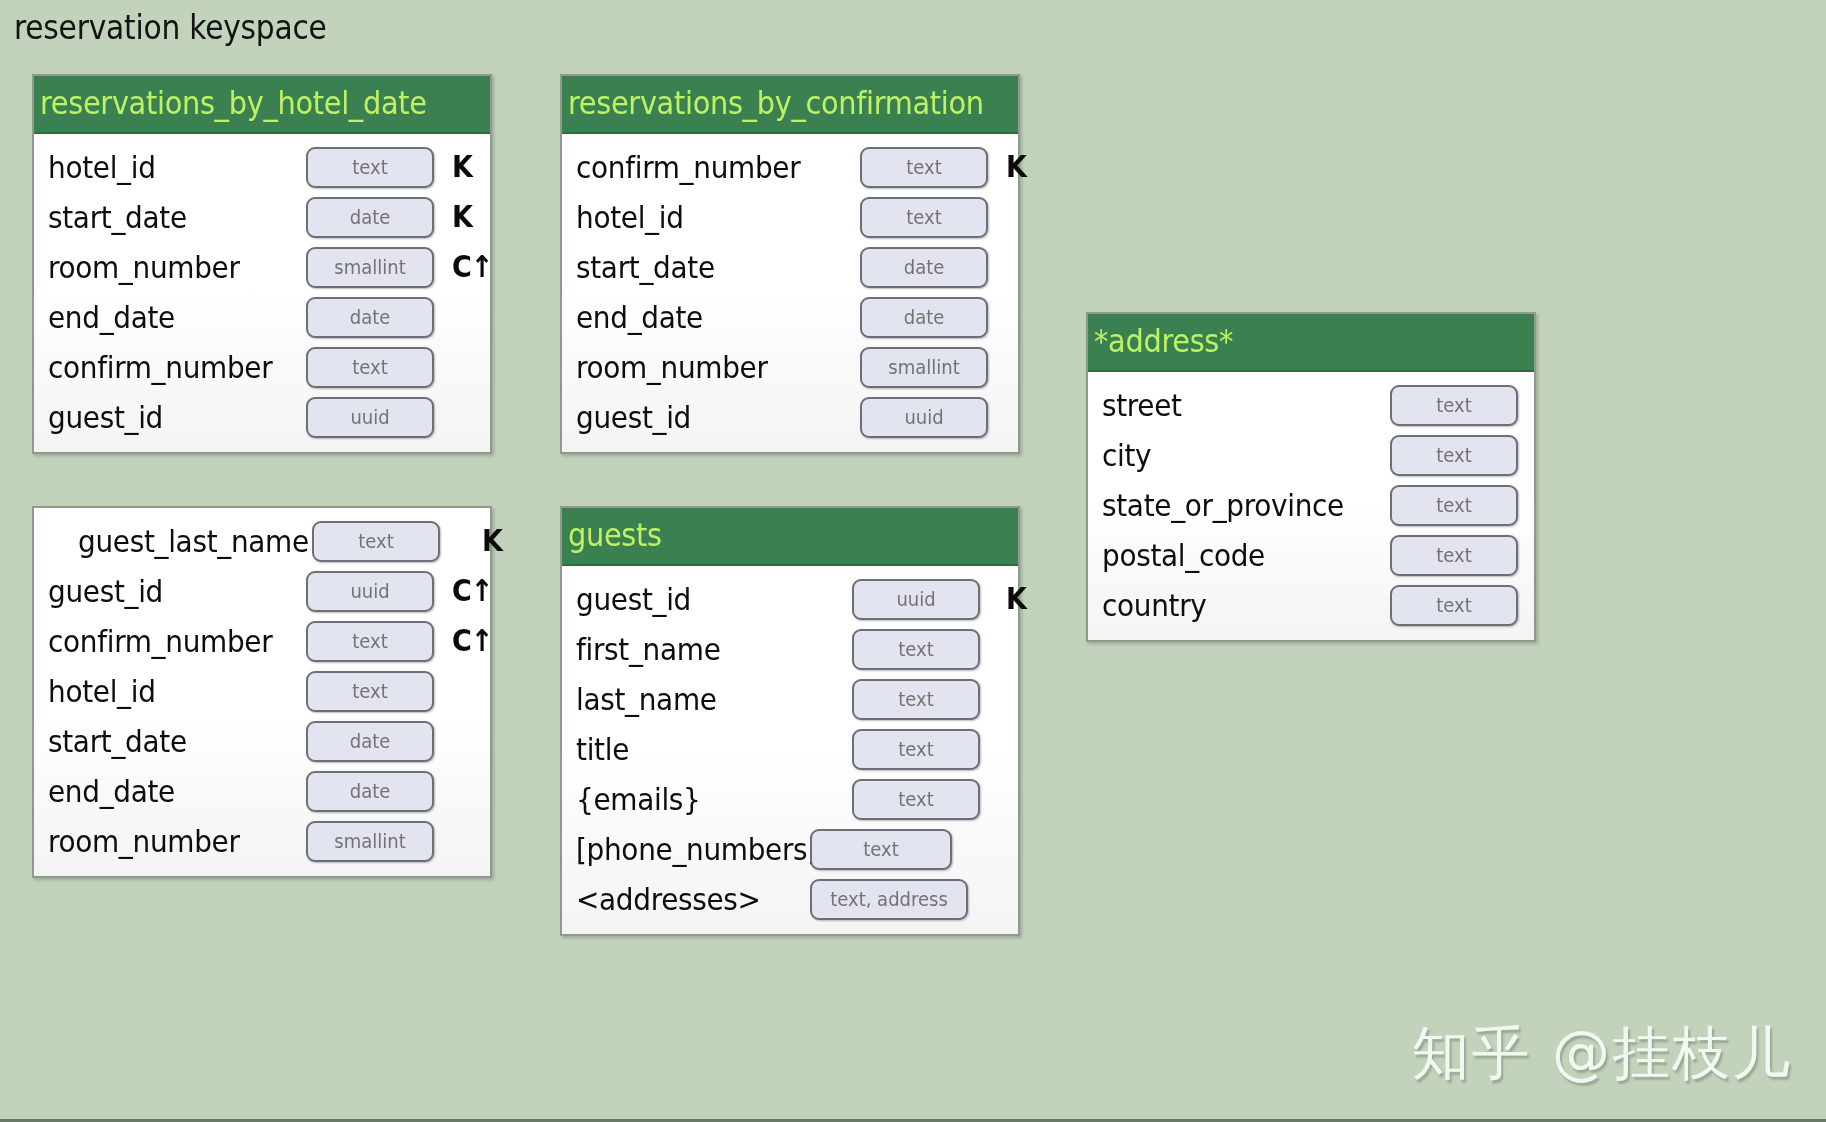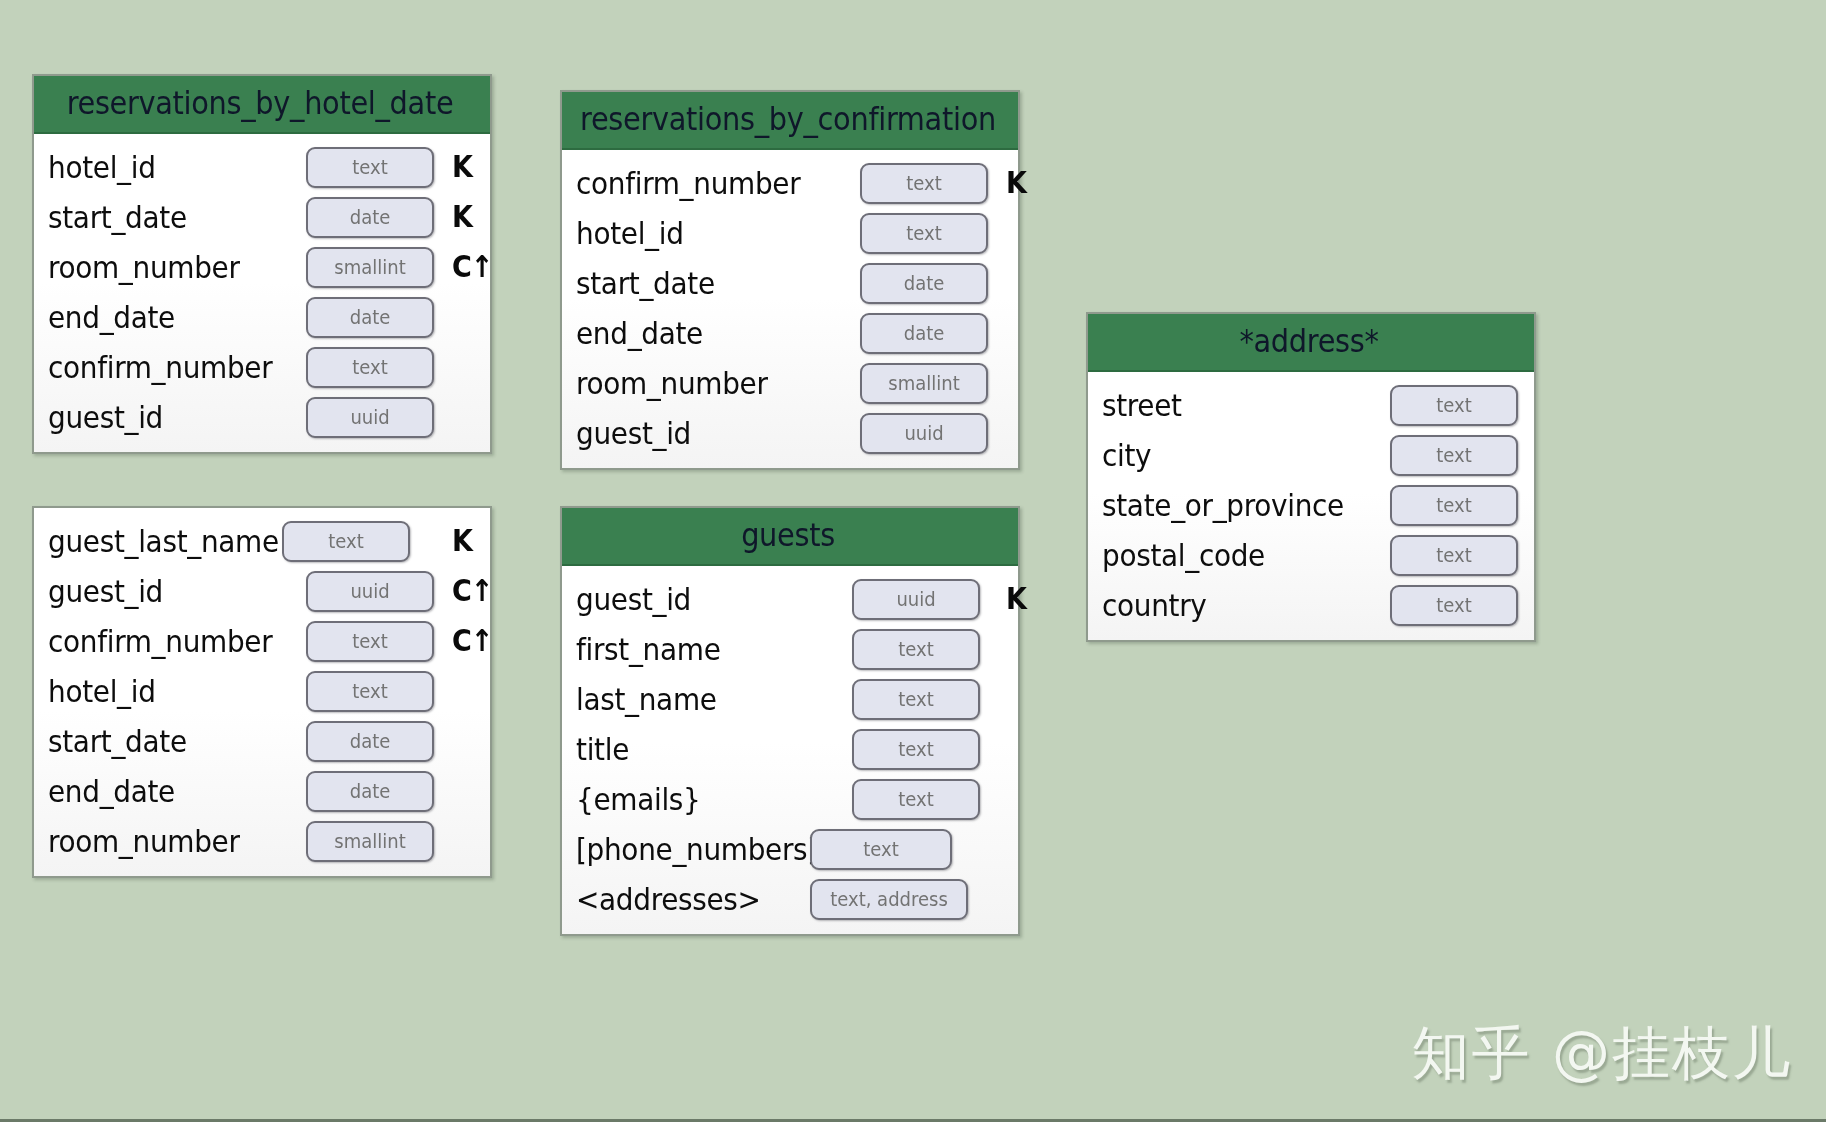--- a/index.html
+++ b/index.html
@@ -38,22 +38,21 @@
   .table-card {
     position: absolute;
     background: linear-gradient(180deg, #ffffff 0%, #ffffff 55%, #f4f4f4 100%);
     border: 2px solid #8f9a8d;
     box-sizing: border-box;
     box-shadow: 2px 2px 3px rgba(70, 85, 68, 0.30);
   }
   .table-header {
     background: #3a8050;
     border-bottom: 2px solid #2d6b40;
-    color: #0f172a;
-    text-align: center;
+    color: #bef264;
     font-size: 32px;
     line-height: 1.0;
     padding: 11px 10px 13px 6px;
     letter-spacing: -0.3px;
     white-space: nowrap;
     overflow: hidden;
   }
   .table-body {
     padding: 8px 0 10px 0;
     position: relative;
@@ -109,20 +108,21 @@
     white-space: nowrap;
     letter-spacing: 2px;
     font-family: "DejaVu Sans", "Liberation Sans", sans-serif;
   }
 </style>
 </head>
 <body>
 
 <div id="canvas">
 
+  <div class="keyspace-label">reservation keyspace</div>
 
   <div class="table-card" style="left: 32px; top: 74px; width: 460px;">
       <div class="table-header" style="font-size: 32px;">reservations_by_hotel_date</div>
       <div class="table-body">
         <div class="col-row" style="height: 50px;">
           <span class="col-name" style="left: 14px;">hotel_id</span>
           <span class="type-pill" style="left: 272px; width: 128px;">text</span>
           <span class="key-marker" style="left: 418px;">K</span>
         </div>
         <div class="col-row" style="height: 50px;">
@@ -142,21 +142,21 @@
         <div class="col-row" style="height: 50px;">
           <span class="col-name" style="left: 14px;">confirm_number</span>
           <span class="type-pill" style="left: 272px; width: 128px;">text</span>
         </div>
         <div class="col-row" style="height: 50px;">
           <span class="col-name" style="left: 14px;">guest_id</span>
           <span class="type-pill" style="left: 272px; width: 128px;">uuid</span>
         </div>
       </div>
     </div>
-    <div class="table-card" style="left: 560px; top: 74px; width: 460px; margin-top: 16px;">
+    <div class="table-card" style="left: 560px; top: 74px; width: 460px;">
       <div class="table-header" style="font-size: 32px;">reservations_by_confirmation</div>
       <div class="table-body">
         <div class="col-row" style="height: 50px;">
           <span class="col-name" style="left: 14px;">confirm_number</span>
           <span class="type-pill" style="left: 298px; width: 128px;">text</span>
           <span class="key-marker" style="left: 444px;">K</span>
         </div>
         <div class="col-row" style="height: 50px;">
           <span class="col-name" style="left: 14px;">hotel_id</span>
           <span class="type-pill" style="left: 298px; width: 128px;">text</span>
@@ -174,21 +174,21 @@
           <span class="type-pill" style="left: 298px; width: 128px;">smallint</span>
         </div>
         <div class="col-row" style="height: 50px;">
           <span class="col-name" style="left: 14px;">guest_id</span>
           <span class="type-pill" style="left: 298px; width: 128px;">uuid</span>
         </div>
       </div>
     </div>
     <div class="table-card" style="left: 32px; top: 506px; width: 460px;">
       <div class="table-body">
-        <div class="col-row" style="height: 50px;">
+        <div class="col-row" style="height: 50px; margin-left: 30px;">
           <span class="col-name" style="left: 14px;">guest_last_name</span>
           <span class="type-pill" style="left: 248px; width: 128px;">text</span>
           <span class="key-marker" style="left: 418px;">K</span>
         </div>
         <div class="col-row" style="height: 50px;">
           <span class="col-name" style="left: 14px;">guest_id</span>
           <span class="type-pill" style="left: 272px; width: 128px;">uuid</span>
           <span class="key-marker" style="left: 418px;">C↑</span>
         </div>
         <div class="col-row" style="height: 50px;">

